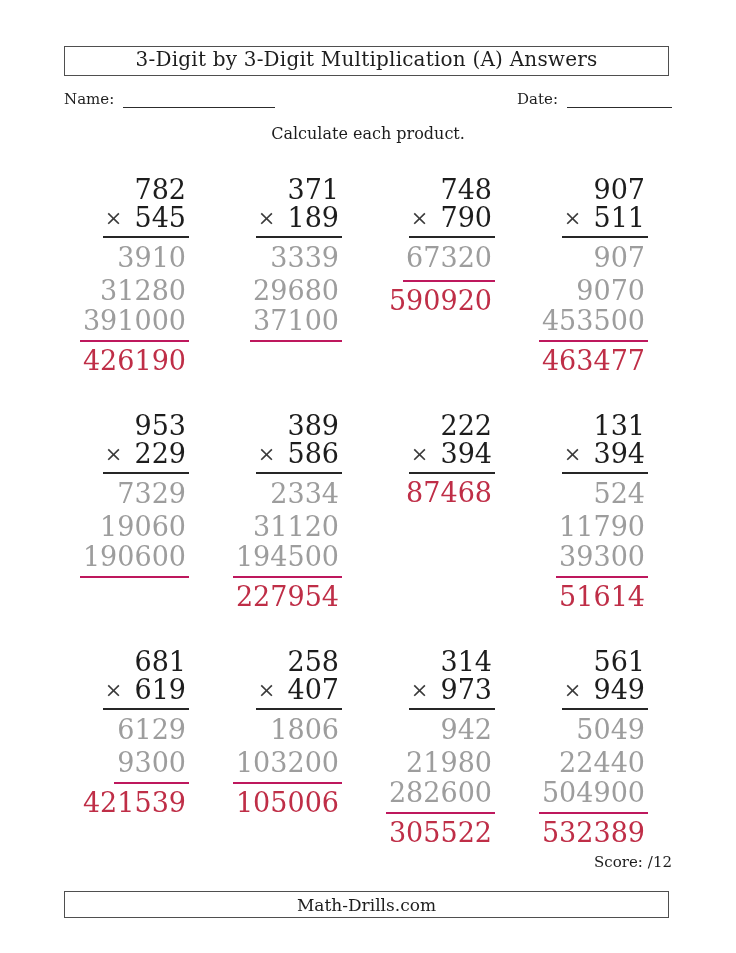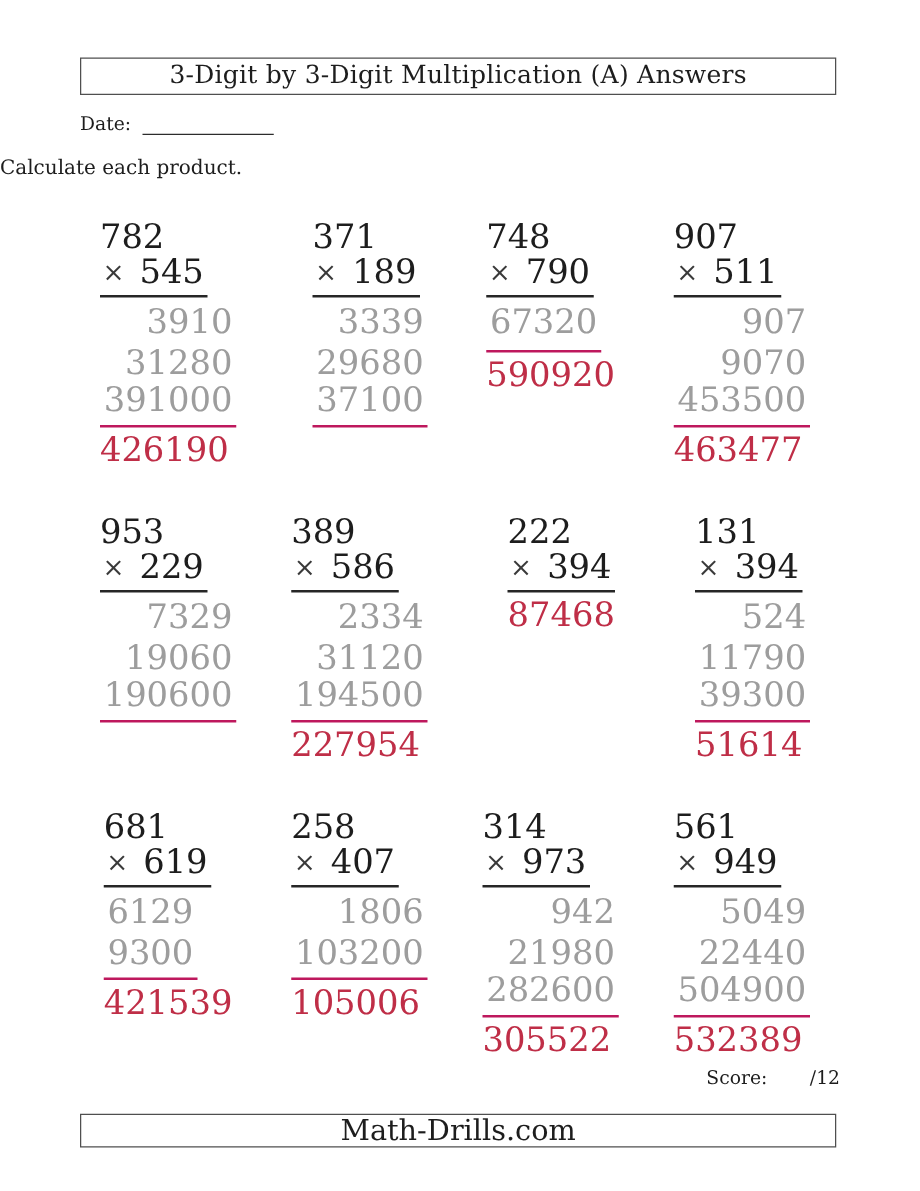--- a/index.html
+++ b/index.html
@@ -10,52 +10,56 @@
              border:1px solid #4f4f4f;display:flex;align-items:flex-start;justify-content:center;}
   .title{font-size:20px;letter-spacing:0.2px;white-space:nowrap;}
 
   .meta-row{position:absolute;left:64px;right:64px;top:90px;display:flex;
             justify-content:space-between;align-items:flex-end;font-size:15px;}
   .field{display:flex;align-items:flex-end;gap:9px;}
   .blank-line{border-bottom:1px solid #2c2c2c;height:16px;display:inline-block;}
   .name-line{width:152px;}
   .date-line{width:105px;}
 
-  .instruction{position:absolute;top:124px;left:0;width:100%;font-size:16px;}
+  .instruction{position:absolute;top:124px;left:0;width:100%;text-align:center;font-size:16px;}
 
   .problems{position:absolute;top:176px;left:36px;width:612px;display:grid;
             grid-template-columns:repeat(4,1fr);row-gap:36px;justify-items:end;align-items:start;}
-  .problem{display:flex;flex-direction:column;align-items:flex-start;font-size:27px;line-height:28px;}
+  .problem{display:flex;flex-direction:column;align-items:flex-end;font-size:27px;line-height:28px;}
   .multiplicand{padding-right:3px;}
   .mult-row{display:flex;align-items:center;gap:12px;border-bottom:2px solid #262626;
             padding:0 3px 4px 2px;}
   .times{font-size:21px;color:#3a3a3a;line-height:20px;}
   .partials{display:flex;flex-direction:column;align-items:flex-end;
             color:var(--partial-gray,#9d9d9d);border-bottom:2px solid #be185d;
             padding:5px 3px 4px 3px;line-height:30px;}
   .partial:first-child{margin-bottom:3px;}
   .answer{color:var(--answer-red,#bf2e47);padding:4px 3px 0 0;line-height:30px;}
 
-  .score{position:absolute;top:853px;right:64px;font-size:15px;display:flex;gap:34px;}
+  .score{position:absolute;top:853px;right:64px;font-size:15px;display:flex;gap:5px;}
 
   .footer-box{position:absolute;left:64px;top:891px;width:603px;height:25px;
               border:1px solid #4f4f4f;display:flex;align-items:center;justify-content:center;}
-  .footer-text{font-size:23px;}
+  .footer-text{font-size:17px;}
 </style>
 </head>
 <body>
 
 <div class="sheet">
 
   <div class="title-box">
     <span class="title">3-Digit by 3-Digit Multiplication (A) Answers</span>
   </div>
 
   <div class="meta-row">
     <div class="field">
+      <span>Name:</span>
+      <span class="blank-line name-line"></span>
+    </div>
+    <div class="field">
       <span>Date:</span>
       <span class="blank-line date-line"></span>
     </div>
   </div>
 
   <div class="instruction">Calculate each product.</div>
 
   <div class="problems">
   <div class="problem">
     <div class="multiplicand">782</div>

